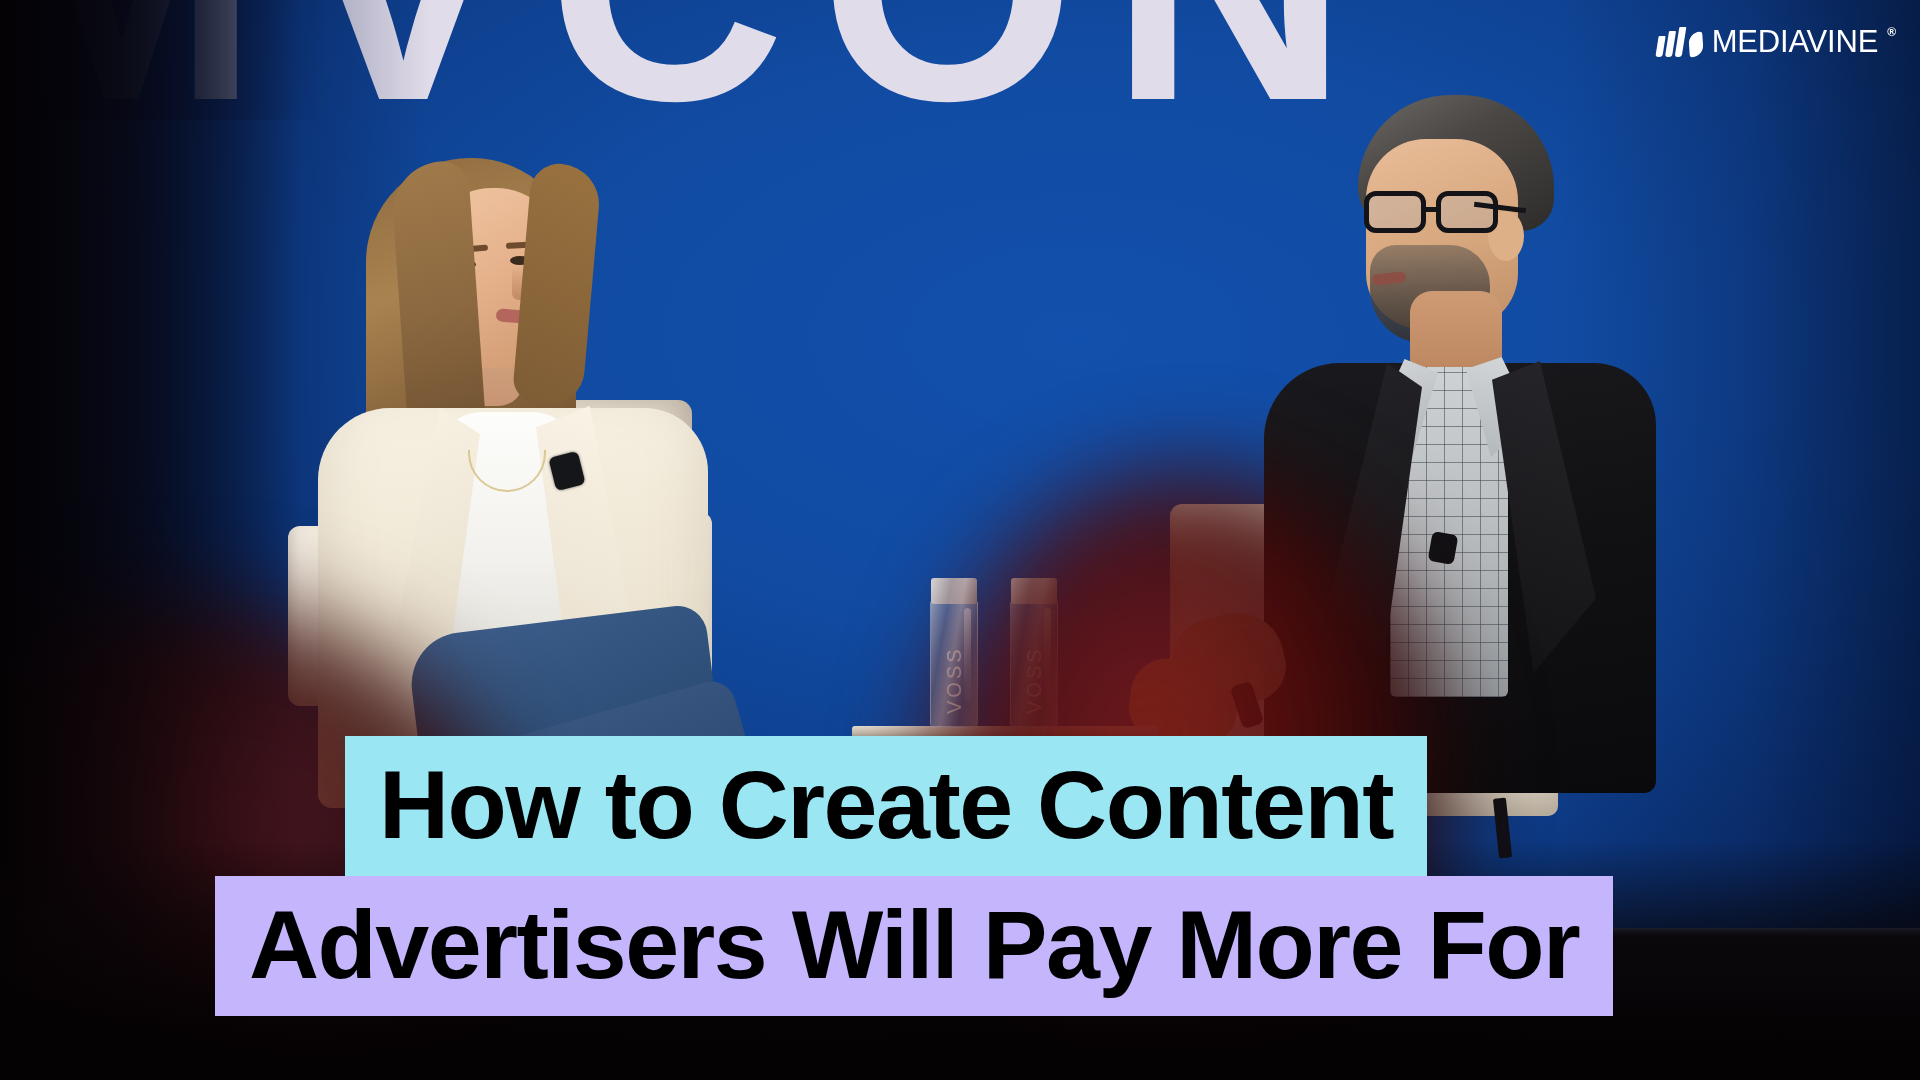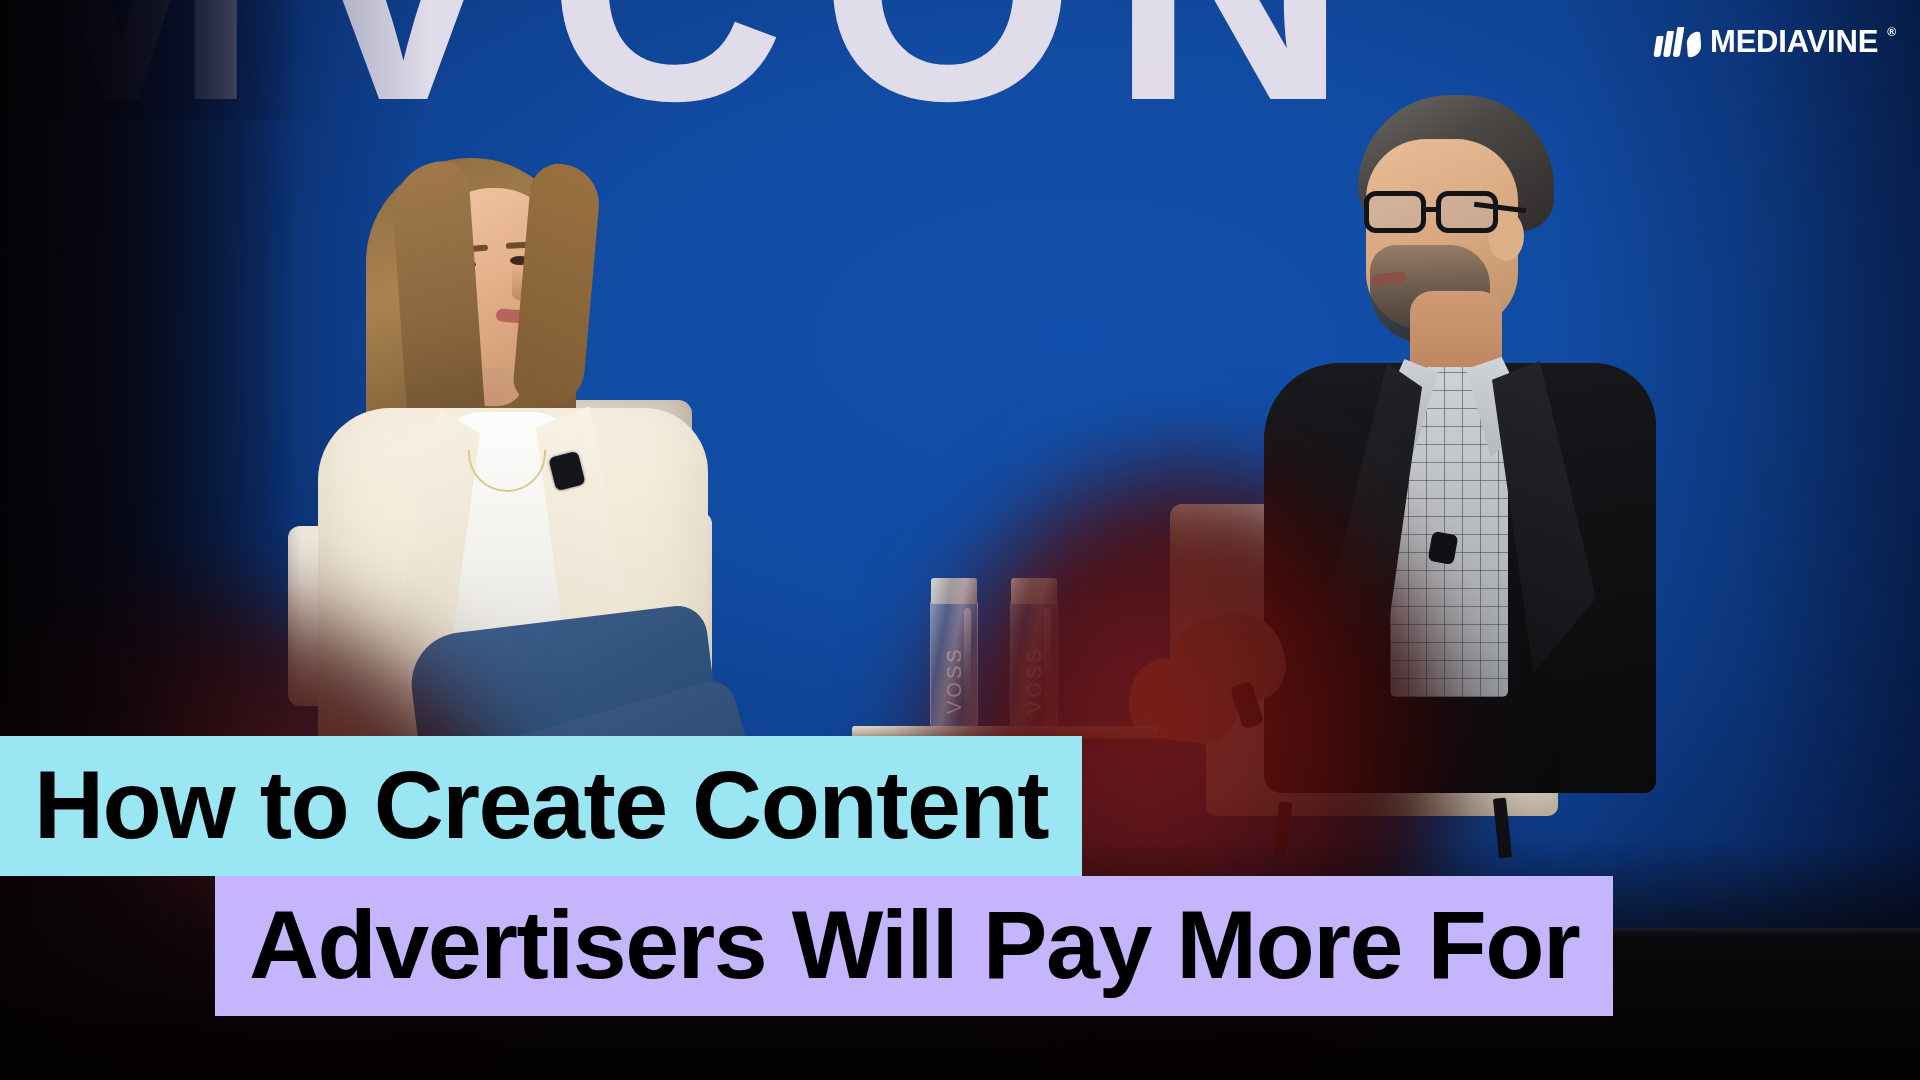--- a/index.html
+++ b/index.html
@@ -307,21 +307,21 @@
   .logo-mark { display:flex; align-items:flex-end; gap:3px; height:30px; }
   .logo-bar { width:7px; background:#fff; border-radius:1px 1px 3px 3px; }
   .logo-bar.b1 { height:21px; transform:skewX(-9deg); }
   .logo-bar.b2 { height:26px; transform:skewX(-9deg); }
   .logo-bar.b3 { height:30px; transform:skewX(-9deg); }
   .logo-leaf {
     width:14px; height:25px; background:#fff;
     border-radius:14px 3px 14px 3px; margin-left:2px; transform:rotate(-4deg);
   }
   .logo-word {
-    color:#fff; font-size:31px; font-weight:700; letter-spacing:-0.2px;
+    color:#fff; font-size:31px; font-weight:400; letter-spacing:-0.2px;
     font-family:"Liberation Sans", sans-serif;
     text-align:center;
   }
   .logo-reg { color:#fff; font-size:12px; font-weight:700; align-self:flex-start; margin-top:3px; }
 
   
   .title-wrap {
     position:absolute; left:0; top:736px; width:1920px;
   }
   .title-line {
@@ -329,21 +329,21 @@
     font-family:"Liberation Sans", sans-serif;
     font-weight:700;
     font-size:97px;
     line-height:134px;
     letter-spacing:-1.5px;
     color:#000;
     padding:2px 34px 4px 34px;
     white-space:nowrap;
   }
   .title-row { line-height:0; }
-  .title-row.r1 { }
+  .title-row.r1 { margin-left:345px; }
   .title-row.r2 { margin-left:215px; }
 </style>
 </head>
 <body>
 
 <div id="stage">
 
   <div class="backdrop"></div>
 
   <div class="mvcon" style="color: rgb(239, 230, 239);">MVCON</div>

